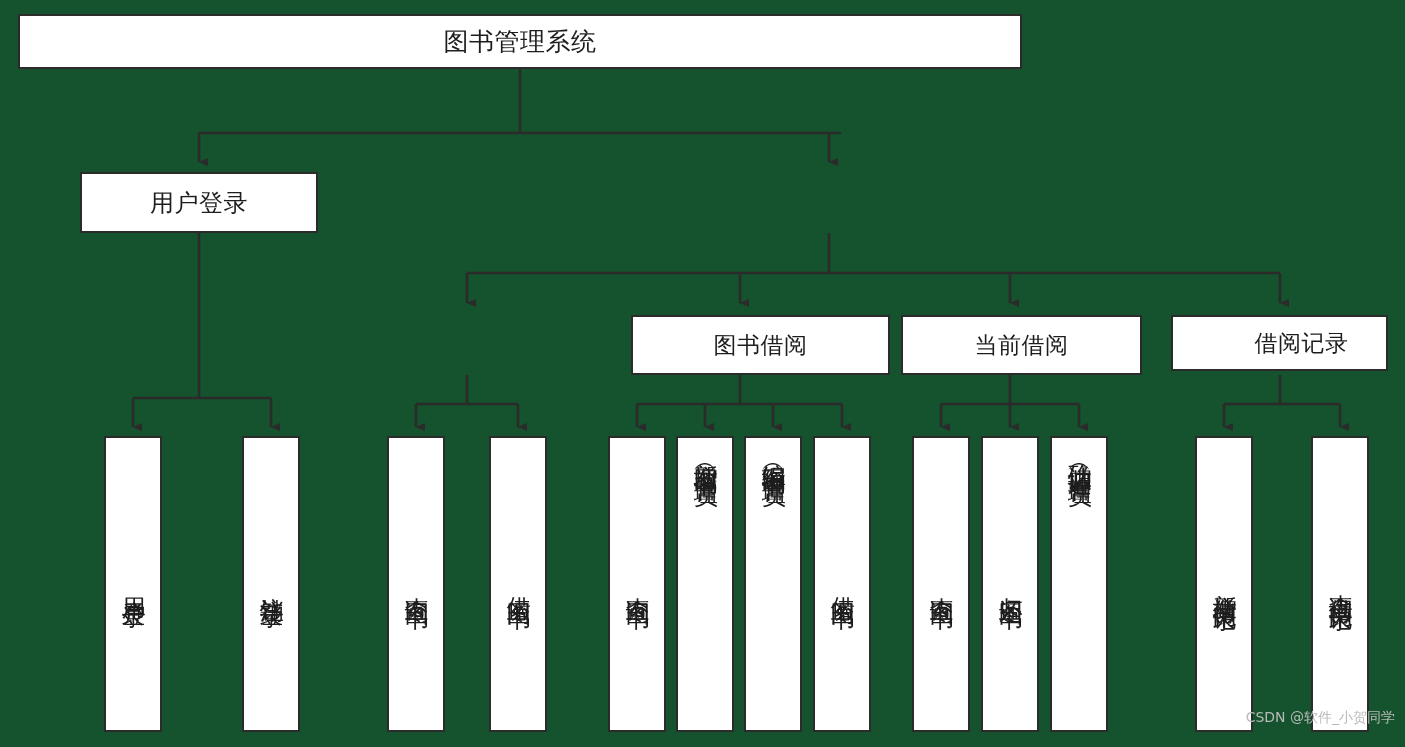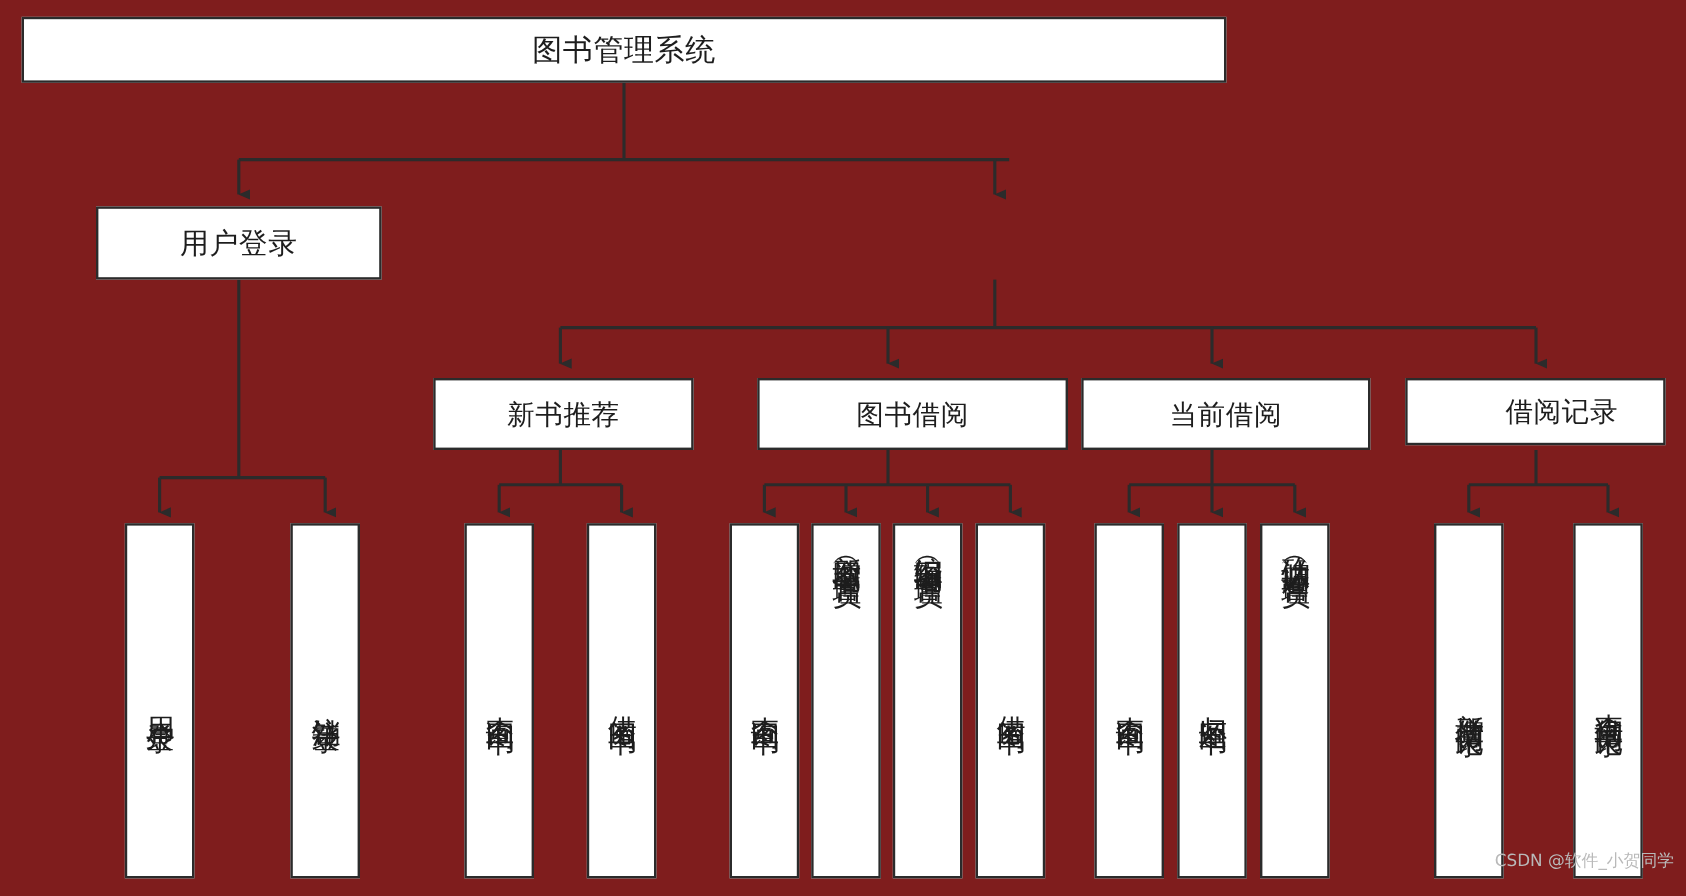--- a/index.html
+++ b/index.html
@@ -8,21 +8,21 @@
     padding: 0;
     background: #ffffff;
   }
   body {
     font-family: "DejaVu Sans", "Liberation Sans", sans-serif;
   }
   #canvas {
     position: relative;
     width: 1405px;
     height: 747px;
-    background: #7f1d1d;
+    background: #14532d;
     overflow: hidden;
   }
   #diagram-svg {
     position: absolute;
     left: 0;
     top: 0;
     width: 1405px;
     height: 747px;
   }
   
@@ -134,23 +134,20 @@
 
   <div class="node level-root" style="left:18px; top:14px; width:1004px; height:55px;">
     <span class="node-label">图书管理系统</span>
   </div>
 
   <div class="node level-2" style="left:80px; top:172px; width:238px; height:61px;">
     <span class="node-label">用户登录</span>
   </div>
 
 
-  <div class="node level-3" style="left:361px; top:315px; width:217px; height:60px;">
-    <span class="node-label">新书推荐</span>
-  </div>
 
   <div class="node level-3" style="left:631px; top:315px; width:259px; height:60px;">
     <span class="node-label">图书借阅</span>
   </div>
 
   <div class="node level-3" style="left:901px; top:315px; width:241px; height:60px;">
     <span class="node-label">当前借阅</span>
   </div>
 
   <div class="node level-3" style="left:1171px; top:315px; width:217px; height:56px;padding-left:44px;">

